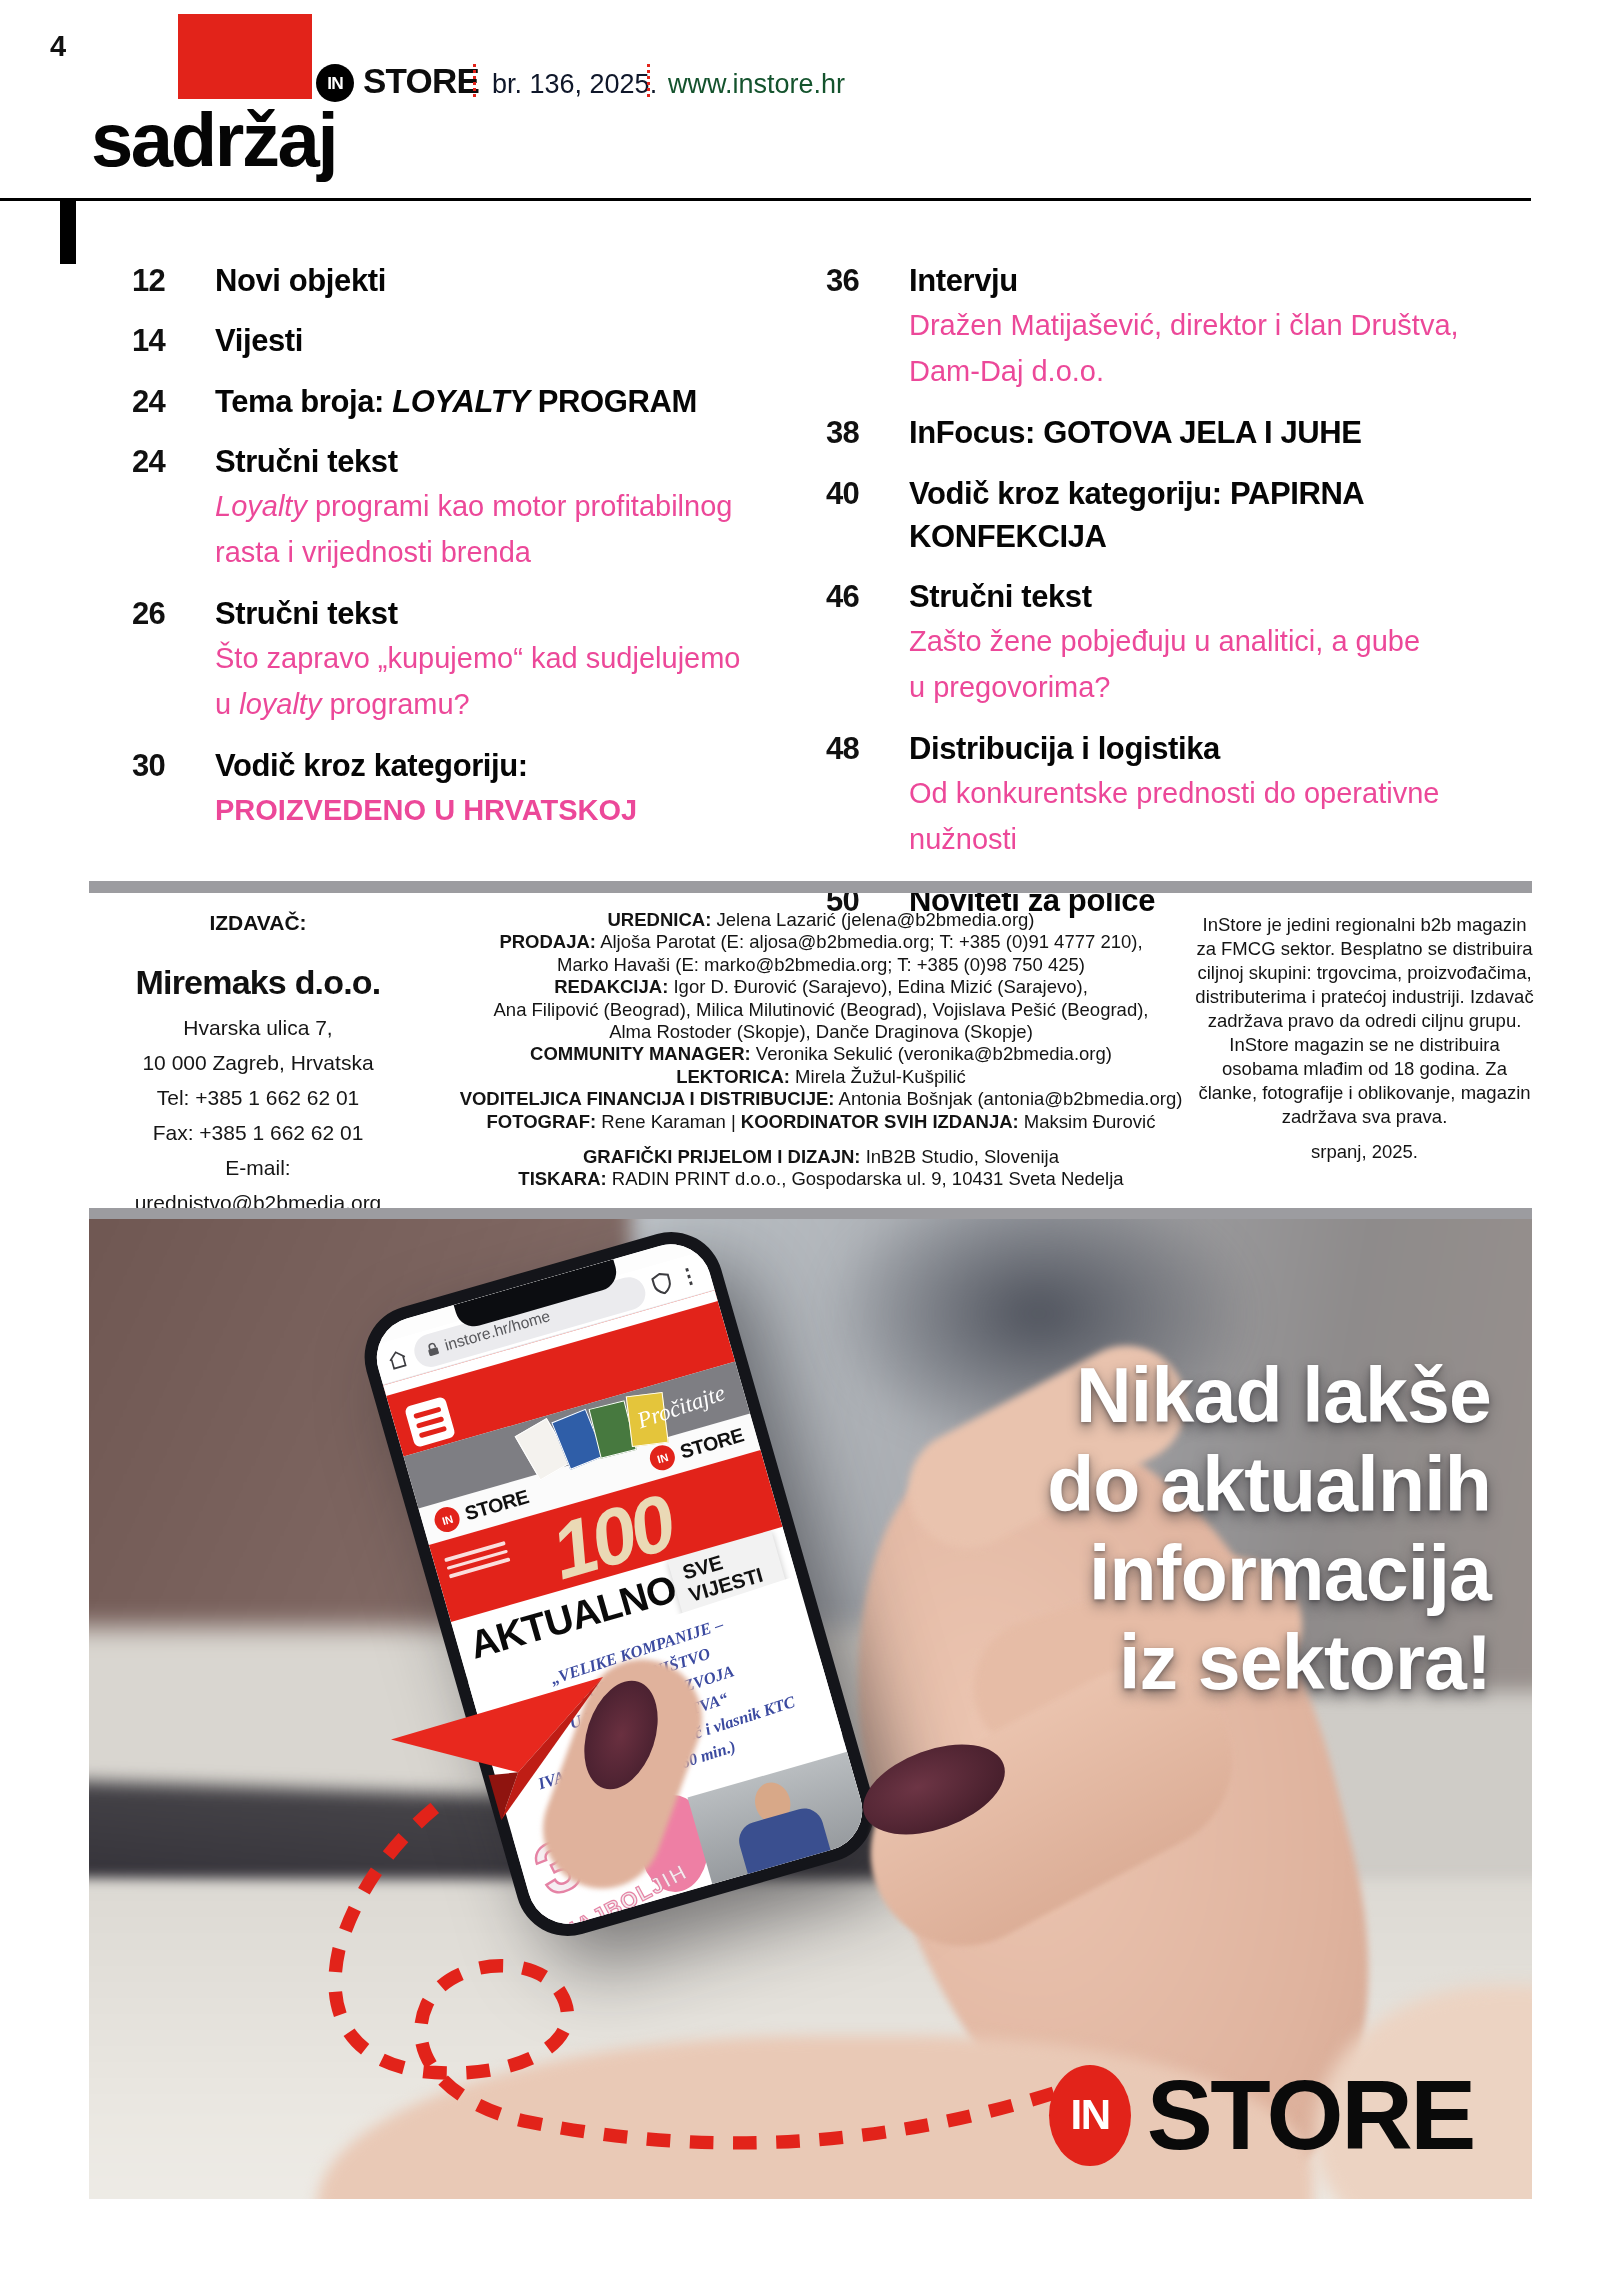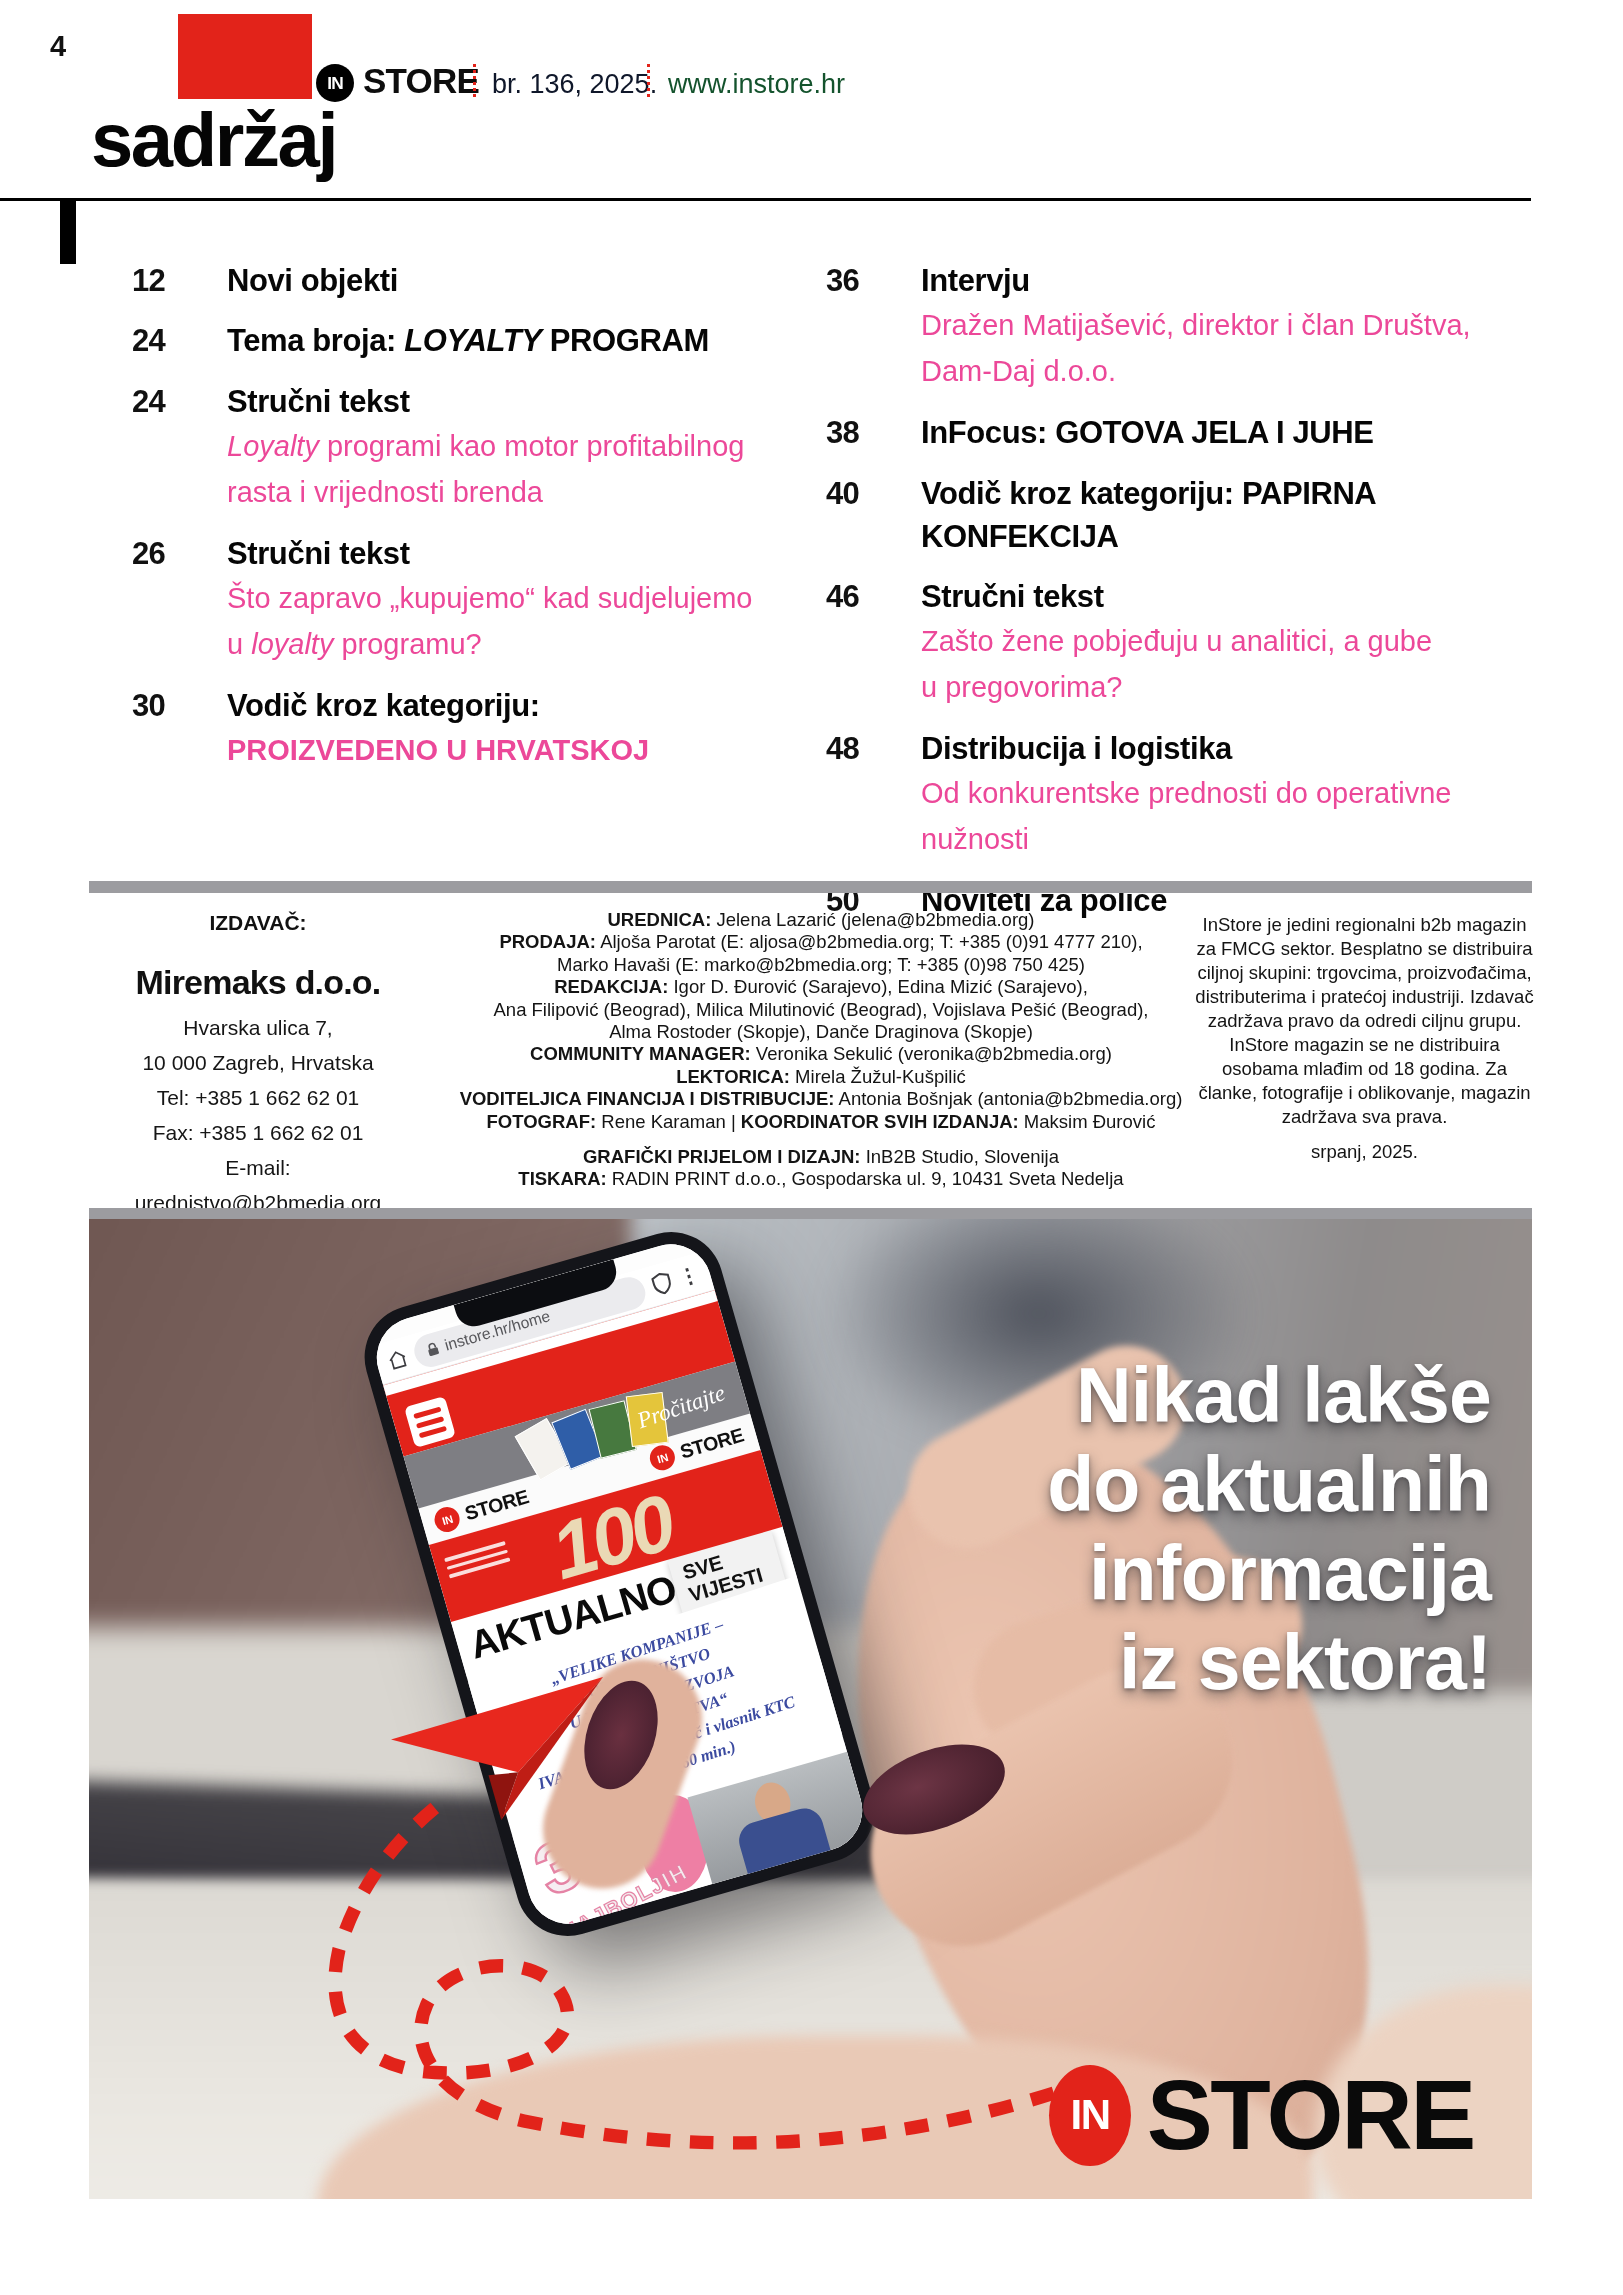--- a/index.html
+++ b/index.html
@@ -17,21 +17,21 @@
   #hdr-sep1{left:473px;} #hdr-sep2{left:647px;}
   #issue{left:492px;top:69px;font-size:27px;color:#0f172a;}
   #website{left:668px;top:69px;font-size:27px;color:#14532d;}
   #page-title{left:91px;top:96px;font-size:76px;font-weight:800;letter-spacing:-2.4px;color:#050505;}
   #header-rule{left:0;top:198px;width:1531px;height:3.1px;background:#000;}
   #header-tick{left:60px;top:198px;width:15.7px;height:66px;background:#000;}
 
   
   #toc-left{left:132px;top:259px;width:652px;}
   #toc-right{left:826px;top:259px;width:675px;}
-  .toc-entry{display:flex;gap:37px;margin-bottom:17.3px;}
+  .toc-entry{display:flex;gap:25px;margin-bottom:17.3px;}
   .toc-num{flex:none;width:58px;font-size:31px;font-weight:800;letter-spacing:-0.8px;line-height:43px;}
   .toc-title{font-size:31px;font-weight:800;letter-spacing:-0.4px;line-height:43px;color:#060606;}
   .toc-sub{font-size:29px;font-weight:400;line-height:46px;color:#ec4899;}
   .seg-b{font-weight:800;} .seg-r{font-weight:400;} .seg-i{font-style:italic;} .seg-bi{font-weight:800;font-style:italic;}
 
   
   .gray-bar{left:89px;width:1443px;height:11.8px;background:#9c9ca0;}
   #gray-bar-top{top:881px;} #gray-bar-bottom{top:1208px;}
   #publisher-col{left:101px;top:911px;width:314px;text-align:center;}
   #publisher-label{font-size:21px;font-weight:800;}
@@ -167,20 +167,26 @@
   <div class="abs" id="header-tick"></div>
 
   <div class="abs" id="toc-left">
       <div class="toc-entry">
         <div class="toc-num">12</div>
         <div>
           <div class="toc-title"><span class="seg-b">Novi objekti</span></div>
         </div>
       </div>
       <div class="toc-entry">
+        <div class="toc-num">14</div>
+        <div>
+          <div class="toc-title"><span class="seg-b">Vijesti</span></div>
+        </div>
+      </div>
+      <div class="toc-entry">
         <div class="toc-num">24</div>
         <div>
           <div class="toc-title"><span class="seg-b">Tema broja: </span><span class="seg-bi">LOYALTY</span><span class="seg-b"> PROGRAM</span></div>
         </div>
       </div>
       <div class="toc-entry">
         <div class="toc-num">24</div>
         <div>
           <div class="toc-title"><span class="seg-b">Stručni tekst</span></div>
           <div class="toc-sub"><span class="seg-i">Loyalty</span><span class="seg-r"> programi kao motor profitabilnog</span></div>

